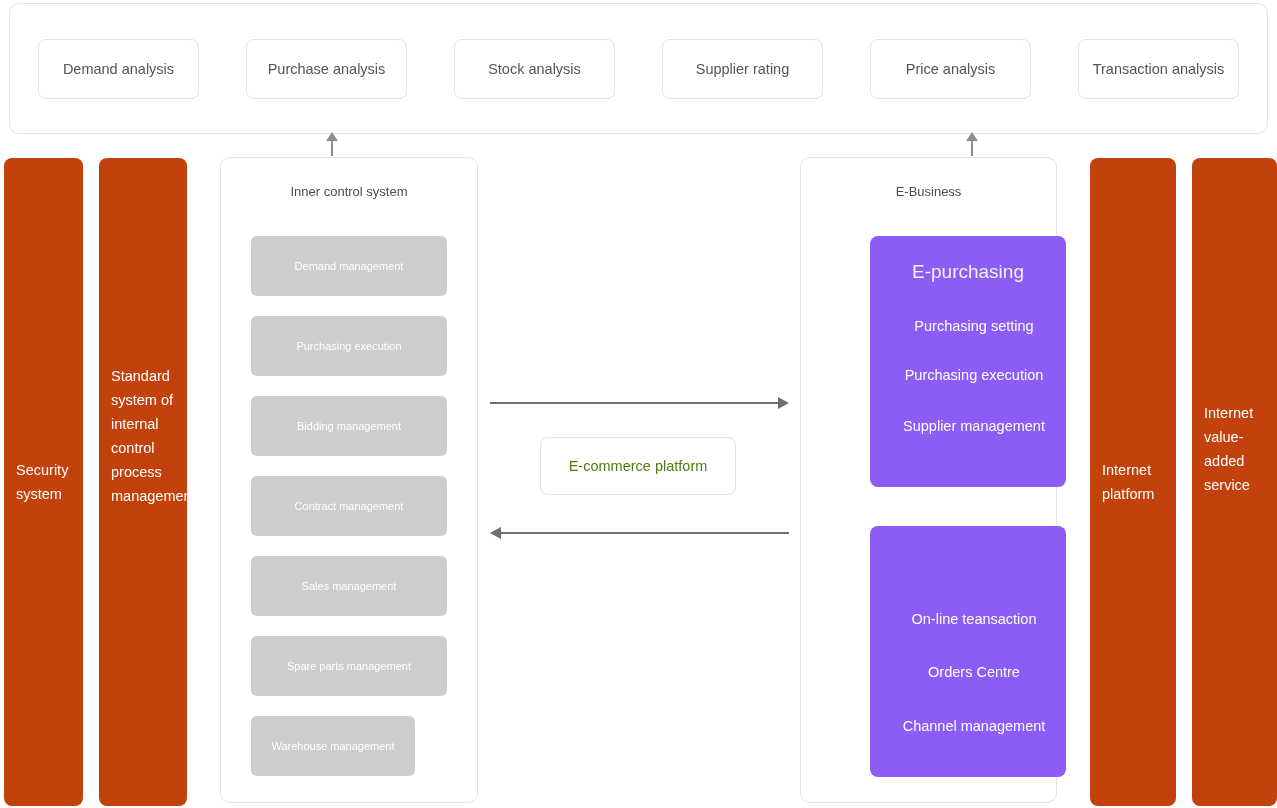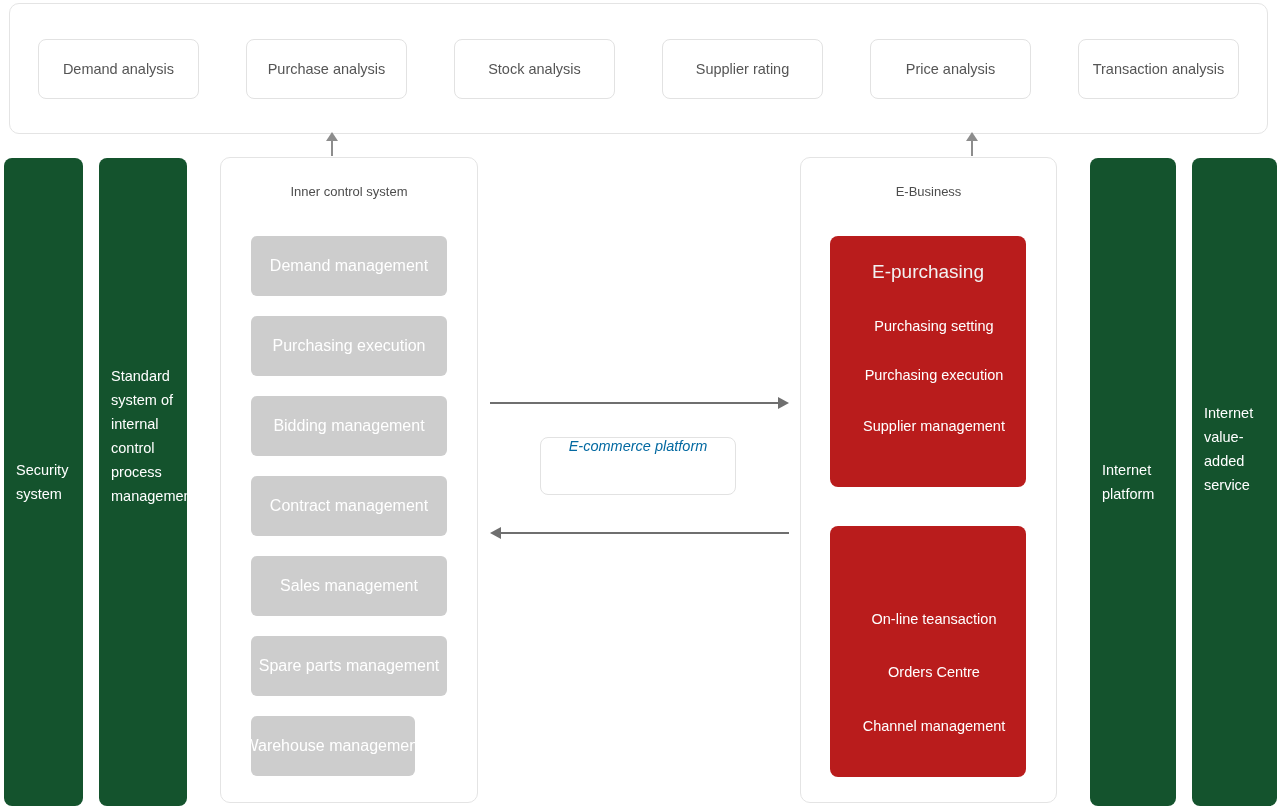--- a/index.html
+++ b/index.html
@@ -66,21 +66,21 @@
     width: 0;
     height: 0;
     border-left: 6px solid transparent;
     border-right: 6px solid transparent;
     border-bottom: 9px solid #8d8d8d;
   }
 
   
   .pillar {
     position: absolute;
-    background: #14532d;
+    background: #c2410c;
     border-radius: 8px;
     color: #ffffff;
     font-size: 14.5px;
     line-height: 24px;
     box-sizing: border-box;
     padding: 14px 12px;
     display: flex;
     flex-direction: column;
     justify-content: center;
   }
@@ -102,34 +102,35 @@
     font-size: 13px;
     color: #4d4d4d;
   }
 
   
   .module-pill {
     position: absolute;
     background: #cdcdcd;
     border-radius: 6px;
     color: #ffffff;
-    font-size: 16px;
+    font-size: 11px;
     display: flex;
     align-items: center;
     justify-content: center;
     white-space: nowrap;
     box-sizing: border-box;
   }
 
   
   .group-block {
     position: absolute;
-    background: #b91c1c;
-    border-radius: 8px;
-    box-sizing: border-box;
+    background: #8b5cf6;
+    border-radius: 8px;
+    box-sizing: border-box;
+    margin-left: 40px;
   }
   .group-heading {
     position: absolute;
     left: 0;
     right: 0;
     text-align: center;
     color: #f2f2f2;
     font-size: 19px;
   }
   .group-item {
@@ -172,25 +173,24 @@
   
   #platform-box {
     left: 540px;
     top: 437px;
     width: 196px;
     height: 58px;
     border: 1px solid #e2e2e2;
     border-radius: 8px;
     background: #ffffff;
     display: flex;
-    align-items: flex-start;
-    justify-content: center;
-    font-size: 14.5px;
-    color: #0369a1;
-    font-style: italic;
+    align-items: center;
+    justify-content: center;
+    font-size: 14.5px;
+    color: #4d7c0f;
   }
 </style>
 </head>
 <body>
 
 <div class="abs" id="analysis-bar">
   <div class="analysis-chip" style="left:28px;width:161px;">Demand analysis</div>
   <div class="analysis-chip" style="left:236px;width:161px;">Purchase analysis</div>
   <div class="analysis-chip" style="left:652px;width:161px;">Supplier rating</div>
   <div class="analysis-chip" style="left:444px;width:161px;">Stock analysis</div>

